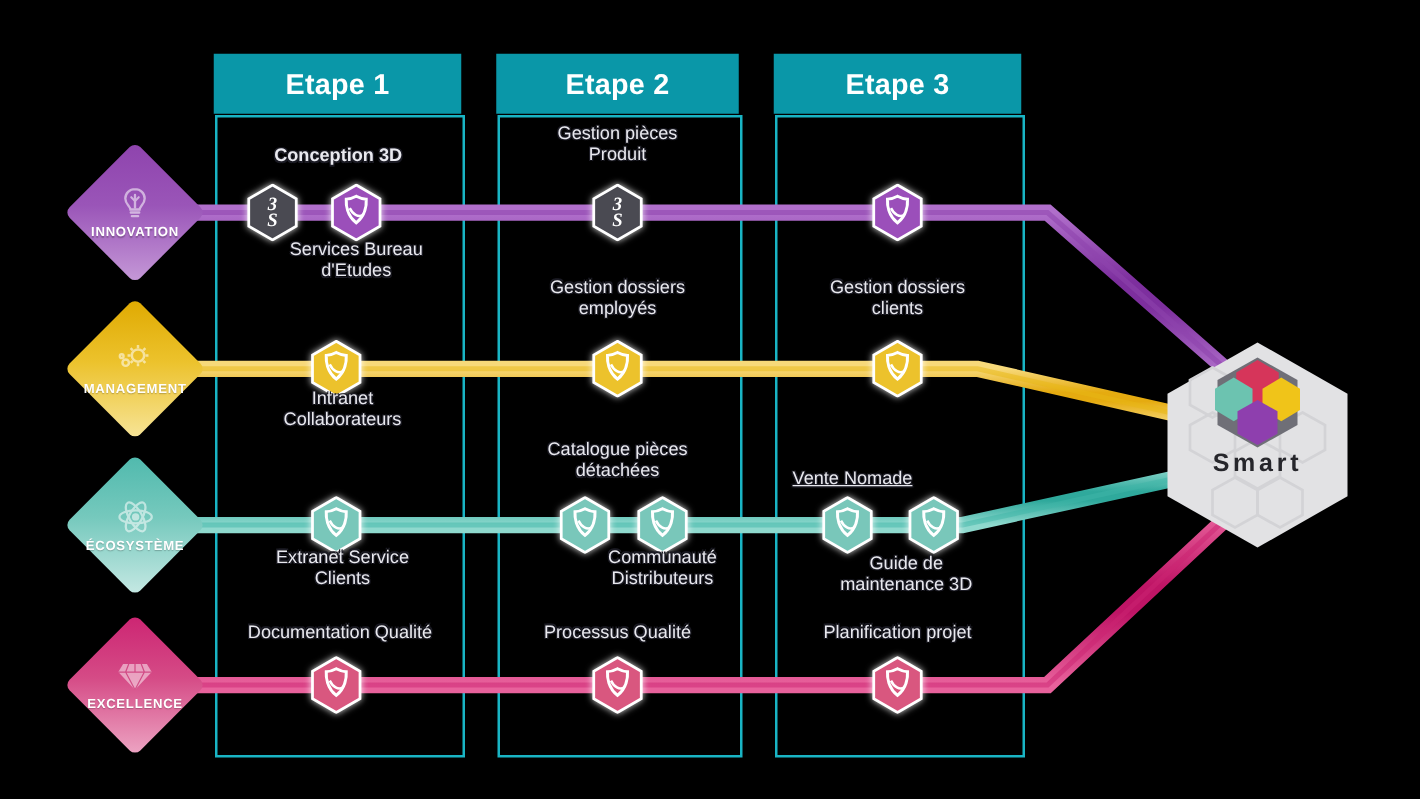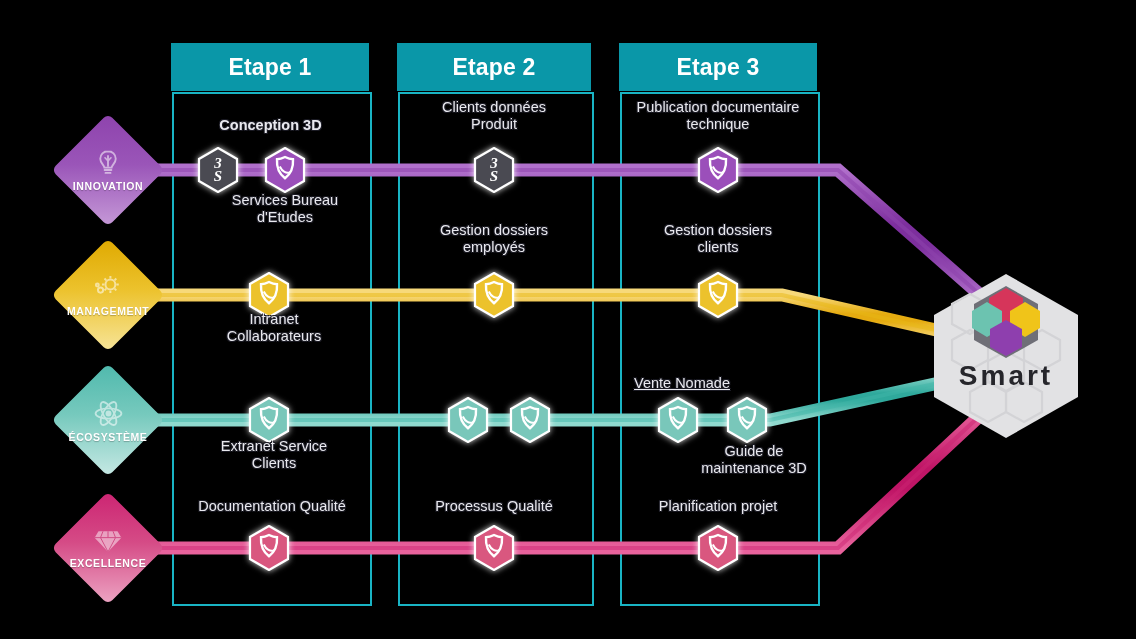--- a/index.html
+++ b/index.html
@@ -54,21 +54,21 @@
       -1px -1px 0 #1b1b24, 1px -1px 0 #1b1b24,
       -1px  1px 0 #1b1b24, 1px  1px 0 #1b1b24,
        0 2px 3px rgba(0,0,0,.9);
     pointer-events:none;
   }
 
   
   #smart{position:absolute;width:152px;height:168px;}
   .sp-text-1{
     position:absolute;left:0;right:0;top:88px;text-align:center;
-    font-size:28px;font-weight:700;color:#26262b;letter-spacing:3px;
+    font-size:20px;font-weight:700;color:#26262b;letter-spacing:3px;
   }
   .sp-text-2{
     position:absolute;left:0;right:0;top:117px;text-align:center;
     font-size:22px;font-weight:400;color:#44444b;letter-spacing:.6px;
   }
 </style>
 </head>
 <body>
 
 <div id="stage">
@@ -195,32 +195,30 @@
   <div class="node" style="left:264px;top:147px;">
     <svg width="42" height="46" viewBox="0 0 42 46">
       <path d="M21 1 40 12v22L21 45 2 34V12z" fill="#9b4fba" stroke="#fff" stroke-width="2.2"></path>
       <path d="M21 10c3.4 1.8 6.2 2.3 8 2.3.3 4.3-.5 13-8 19-7.5-6-8.3-14.7-8-19 1.8 0 4.6-.5 8-2.3z" fill="none" stroke="#fff" stroke-width="2.4"></path>
       <path d="M15.8 19.5c2.4 5.1 6.6 7.6 10.6 5.6" fill="none" stroke="#fff" stroke-width="2"></path>
     </svg>
   </div>
   <div class="nlabel" style="left:190px;top:192px;width:190px;">Services Bureau
 d'Etudes</div>
 
-  <div class="nlabel" style="left:400px;top:99px;width:188px;">Clients données
+  <div class="nlabel" style="left:400px;top:99px;width:188px;">Gestion pièces
 Produit</div>
   <div class="node" style="left:473px;top:147px;">
     <svg width="42" height="46" viewBox="0 0 42 46">
       <path d="M21 1 40 12v22L21 45 2 34V12z" fill="#4a4a52" stroke="#fff" stroke-width="2.2"></path>
       <text x="21" y="21" text-anchor="middle" font-family="'Liberation Serif',serif" font-style="italic" font-size="15" font-weight="700" fill="#fff">3</text>
       <text x="21" y="34" text-anchor="middle" font-family="'Liberation Serif',serif" font-style="italic" font-size="15" font-weight="700" fill="#fff">S</text>
     </svg>
   </div>
 
-  <div class="nlabel" style="left:618px;top:99px;width:200px;">Publication documentaire
-technique</div>
   <div class="node" style="left:697px;top:147px;">
     <svg width="42" height="46" viewBox="0 0 42 46">
       <path d="M21 1 40 12v22L21 45 2 34V12z" fill="#9b4fba" stroke="#fff" stroke-width="2.2"></path>
       <path d="M21 10c3.4 1.8 6.2 2.3 8 2.3.3 4.3-.5 13-8 19-7.5-6-8.3-14.7-8-19 1.8 0 4.6-.5 8-2.3z" fill="none" stroke="#fff" stroke-width="2.4"></path>
       <path d="M15.8 19.5c2.4 5.1 6.6 7.6 10.6 5.6" fill="none" stroke="#fff" stroke-width="2"></path>
     </svg>
   </div>
 
   <div class="node" style="left:248px;top:272px;">
     <svg width="42" height="46" viewBox="0 0 42 46">
@@ -255,53 +253,57 @@
   <div class="node" style="left:248px;top:397px;">
     <svg width="42" height="46" viewBox="0 0 42 46">
       <path d="M21 1 40 12v22L21 45 2 34V12z" fill="#79c7ba" stroke="#fff" stroke-width="2.2"></path>
       <path d="M21 10c3.4 1.8 6.2 2.3 8 2.3.3 4.3-.5 13-8 19-7.5-6-8.3-14.7-8-19 1.8 0 4.6-.5 8-2.3z" fill="none" stroke="#fff" stroke-width="2.4"></path>
       <path d="M15.8 19.5c2.4 5.1 6.6 7.6 10.6 5.6" fill="none" stroke="#fff" stroke-width="2"></path>
     </svg>
   </div>
   <div class="nlabel" style="left:180px;top:438px;width:188px;">Extranet Service
 Clients</div>
 
+  <div class="nlabel" style="left:400px;top:352px;width:188px;">Catalogue pièces
+détachées</div>
   <div class="node" style="left:447px;top:397px;">
     <svg width="42" height="46" viewBox="0 0 42 46">
       <path d="M21 1 40 12v22L21 45 2 34V12z" fill="#79c7ba" stroke="#fff" stroke-width="2.2"></path>
       <path d="M21 10c3.4 1.8 6.2 2.3 8 2.3.3 4.3-.5 13-8 19-7.5-6-8.3-14.7-8-19 1.8 0 4.6-.5 8-2.3z" fill="none" stroke="#fff" stroke-width="2.4"></path>
       <path d="M15.8 19.5c2.4 5.1 6.6 7.6 10.6 5.6" fill="none" stroke="#fff" stroke-width="2"></path>
     </svg>
   </div>
 
   <div class="node" style="left:509px;top:397px;">
     <svg width="42" height="46" viewBox="0 0 42 46">
       <path d="M21 1 40 12v22L21 45 2 34V12z" fill="#79c7ba" stroke="#fff" stroke-width="2.2"></path>
       <path d="M21 10c3.4 1.8 6.2 2.3 8 2.3.3 4.3-.5 13-8 19-7.5-6-8.3-14.7-8-19 1.8 0 4.6-.5 8-2.3z" fill="none" stroke="#fff" stroke-width="2.4"></path>
       <path d="M15.8 19.5c2.4 5.1 6.6 7.6 10.6 5.6" fill="none" stroke="#fff" stroke-width="2"></path>
     </svg>
   </div>
+  <div class="nlabel" style="left:436px;top:438px;width:188px;">Communauté
+Distributeurs</div>
 
   <div class="nlabel" style="left:588px;top:375px;width:188px;text-decoration:underline;">Vente Nomade</div>
   <div class="node" style="left:657px;top:397px;">
     <svg width="42" height="46" viewBox="0 0 42 46">
       <path d="M21 1 40 12v22L21 45 2 34V12z" fill="#79c7ba" stroke="#fff" stroke-width="2.2"></path>
       <path d="M21 10c3.4 1.8 6.2 2.3 8 2.3.3 4.3-.5 13-8 19-7.5-6-8.3-14.7-8-19 1.8 0 4.6-.5 8-2.3z" fill="none" stroke="#fff" stroke-width="2.4"></path>
       <path d="M15.8 19.5c2.4 5.1 6.6 7.6 10.6 5.6" fill="none" stroke="#fff" stroke-width="2"></path>
     </svg>
   </div>
 
   <div class="node" style="left:726px;top:397px;">
     <svg width="42" height="46" viewBox="0 0 42 46">
       <path d="M21 1 40 12v22L21 45 2 34V12z" fill="#79c7ba" stroke="#fff" stroke-width="2.2"></path>
       <path d="M21 10c3.4 1.8 6.2 2.3 8 2.3.3 4.3-.5 13-8 19-7.5-6-8.3-14.7-8-19 1.8 0 4.6-.5 8-2.3z" fill="none" stroke="#fff" stroke-width="2.4"></path>
       <path d="M15.8 19.5c2.4 5.1 6.6 7.6 10.6 5.6" fill="none" stroke="#fff" stroke-width="2"></path>
     </svg>
   </div>
-  <div class="nlabel" style="left:660px;top:443px;width:188px;">Guide de
+  <div class="nlabel" style="left:631px;top:443px;width:188px;">Guide de
 maintenance 3D</div>
 
   <div class="nlabel" style="left:172px;top:498px;width:200px;">Documentation Qualité</div>
   <div class="node" style="left:248px;top:525px;">
     <svg width="42" height="46" viewBox="0 0 42 46">
       <path d="M21 1 40 12v22L21 45 2 34V12z" fill="#d9577f" stroke="#fff" stroke-width="2.2"></path>
       <path d="M21 10c3.4 1.8 6.2 2.3 8 2.3.3 4.3-.5 13-8 19-7.5-6-8.3-14.7-8-19 1.8 0 4.6-.5 8-2.3z" fill="none" stroke="#fff" stroke-width="2.4"></path>
       <path d="M15.8 19.5c2.4 5.1 6.6 7.6 10.6 5.6" fill="none" stroke="#fff" stroke-width="2"></path>
     </svg>
   </div>

